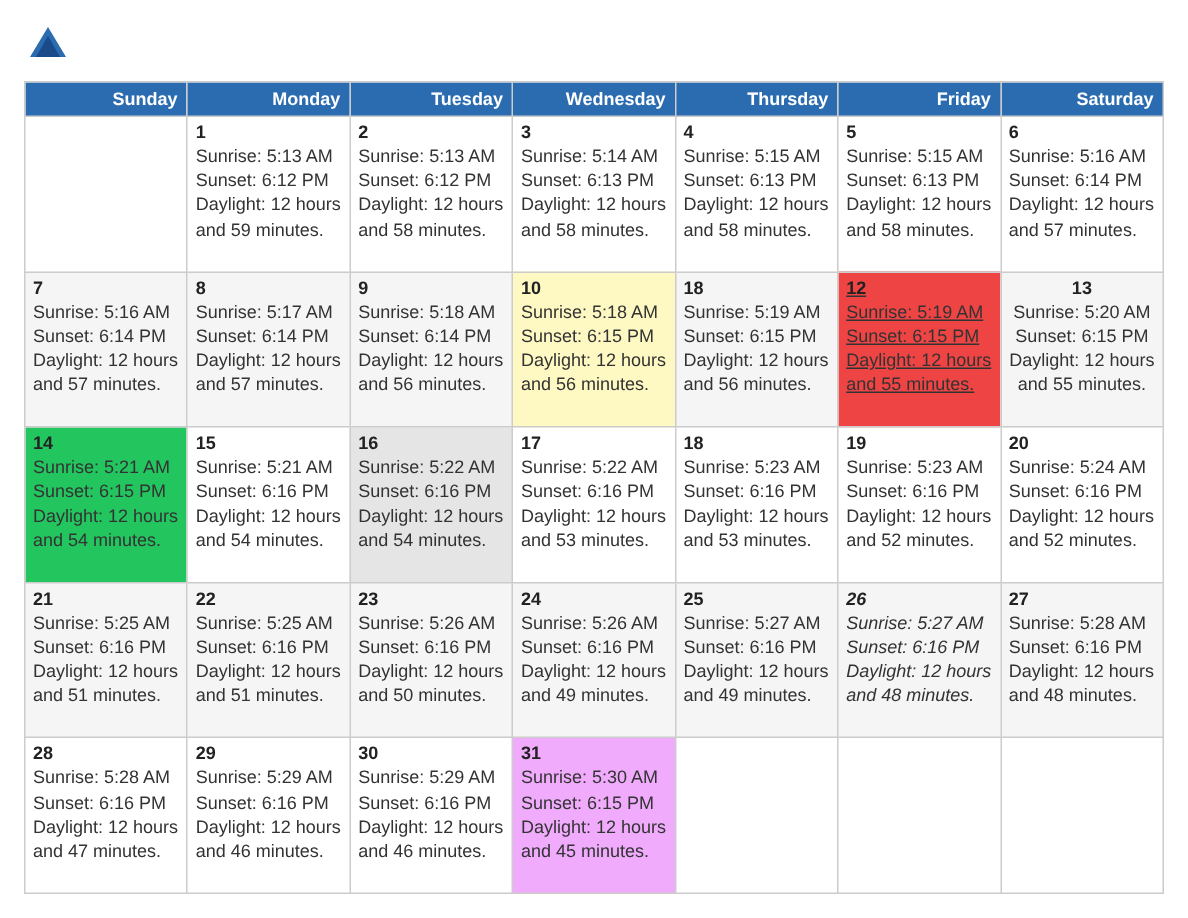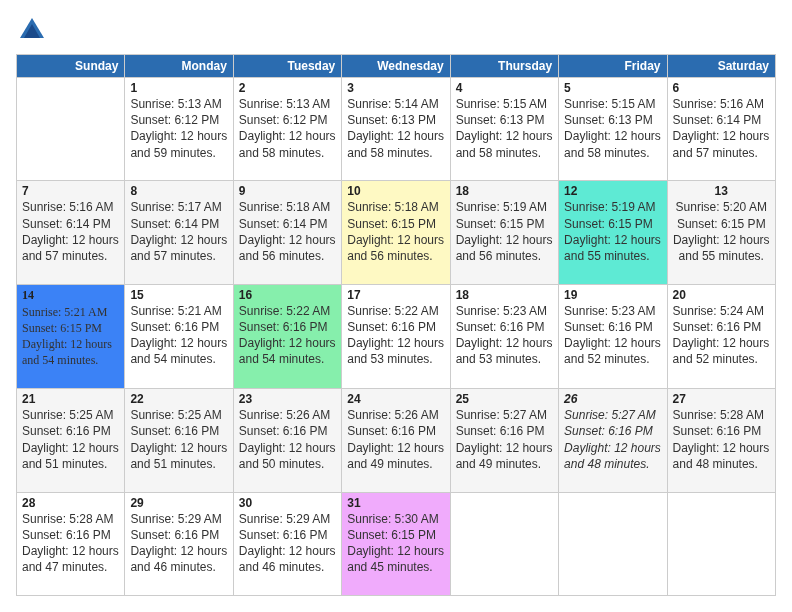--- a/index.html
+++ b/index.html
@@ -162,39 +162,39 @@
             <div class="day-info">Sunrise: 5:18 AM<br>Sunset: 6:14 PM<br>Daylight: 12 hours<br>and 56 minutes.</div>
           </td>
           <td style="background: #fef9c3;">
             <span class="day-num">10</span>
             <div class="day-info">Sunrise: 5:18 AM<br>Sunset: 6:15 PM<br>Daylight: 12 hours<br>and 56 minutes.</div>
           </td>
           <td style="background: rgb(245, 245, 245);">
             <span class="day-num">18</span>
             <div class="day-info">Sunrise: 5:19 AM<br>Sunset: 6:15 PM<br>Daylight: 12 hours<br>and 56 minutes.</div>
           </td>
-          <td style="background: #5eead4;">
+          <td style="background: #ef4444; text-decoration: underline;">
             <span class="day-num">12</span>
             <div class="day-info">Sunrise: 5:19 AM<br>Sunset: 6:15 PM<br>Daylight: 12 hours<br>and 55 minutes.</div>
           </td>
           <td style="background: rgb(245, 245, 245); text-align: center;">
             <span class="day-num">13</span>
             <div class="day-info">Sunrise: 5:20 AM<br>Sunset: 6:15 PM<br>Daylight: 12 hours<br>and 55 minutes.</div>
           </td>
         </tr>
         <tr>
-          <td style="background: #3b82f6; font-family: Liberation Serif, serif;">
+          <td style="background: #22c55e;">
             <span class="day-num">14</span>
             <div class="day-info">Sunrise: 5:21 AM<br>Sunset: 6:15 PM<br>Daylight: 12 hours<br>and 54 minutes.</div>
           </td>
           <td style="background: rgb(255, 255, 255);">
             <span class="day-num">15</span>
             <div class="day-info">Sunrise: 5:21 AM<br>Sunset: 6:16 PM<br>Daylight: 12 hours<br>and 54 minutes.</div>
           </td>
-          <td style="background: #86efac;">
+          <td style="background: #e5e5e5;">
             <span class="day-num">16</span>
             <div class="day-info">Sunrise: 5:22 AM<br>Sunset: 6:16 PM<br>Daylight: 12 hours<br>and 54 minutes.</div>
           </td>
           <td style="background: rgb(255, 255, 255);">
             <span class="day-num">17</span>
             <div class="day-info">Sunrise: 5:22 AM<br>Sunset: 6:16 PM<br>Daylight: 12 hours<br>and 53 minutes.</div>
           </td>
           <td style="background: rgb(255, 255, 255);">
             <span class="day-num">18</span>
             <div class="day-info">Sunrise: 5:23 AM<br>Sunset: 6:16 PM<br>Daylight: 12 hours<br>and 53 minutes.</div>

